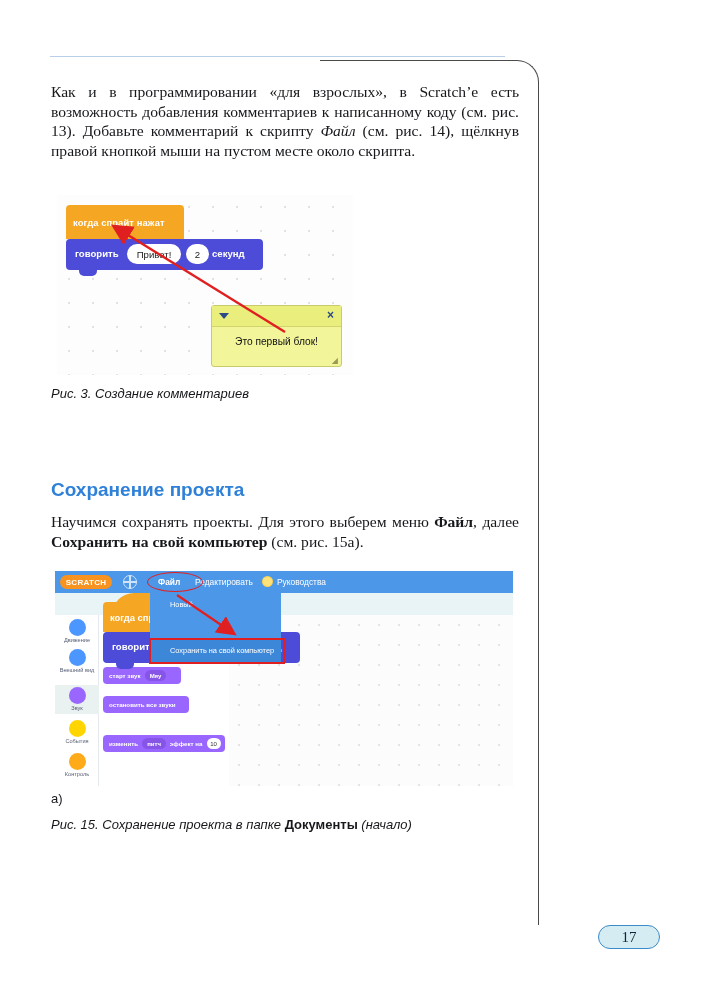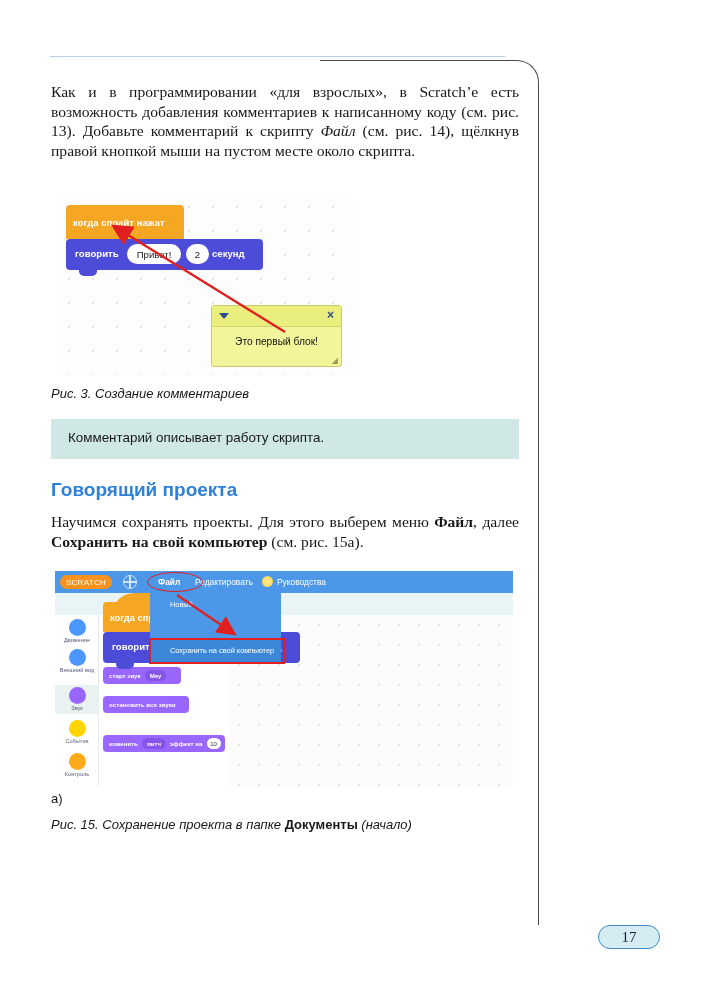--- a/index.html
+++ b/index.html
@@ -176,21 +176,21 @@
     background:#ffffff;overflow:hidden;
   }
   .s-topbar{
     position:absolute;left:0;top:0;width:458px;height:22px;
     background:#4d97e8;
   }
   .s-logo{
     position:absolute;left:5px;top:4px;width:52px;height:14px;
     background:#f7931e;border-radius:7px;
     display:flex;align-items:center;justify-content:center;
-    font-family:"Liberation Sans", sans-serif;font-weight:normal;font-size:8px;color:#fff;
+    font-family:"Liberation Sans", sans-serif;font-weight:bold;font-size:8px;color:#fff;
     letter-spacing:.3px;
   }
   .s-globe{
     position:absolute;left:68px;top:4px;width:14px;height:14px;border-radius:50%;
     border:1.5px solid #cfe4fb;box-sizing:border-box;
   }
   .s-globe:before{
     content:"";position:absolute;left:5px;top:-1.5px;width:1.5px;height:14px;background:#cfe4fb;
   }
   .s-globe:after{
@@ -381,25 +381,22 @@
         </marker>
       </defs>
       <line x1="228" y1="137" x2="58" y2="32" stroke="#e02020" stroke-width="2.4" marker-end="url(#ah14)"></line>
     </svg>
   </div>
 
   <div class="caption" style="left:51px;top:386px;">
     <i>Рис. 3. </i><i>Создание комментариев</i>
   </div>
 
-  <div class="callout">
-    <span>Комментарий описывает работу скрипта.</span>
-  </div>
-
-  <div class="h2">Говорящий проекта</div>
+
+  <div class="h2">Сохранение проекта</div>
 
   <div class="para p2">
     <span>Научимся сохранять проекты. Для этого выберем меню</span>
     <b>Файл</b><span>, далее </span><b>Сохранить на свой компьютер</b><span> (см. рис. 15а).</span>
   </div>
 
   <div class="fig15">
 
     <div class="s-topbar"></div>
     <div class="s-logo">SCRATCH</div>

